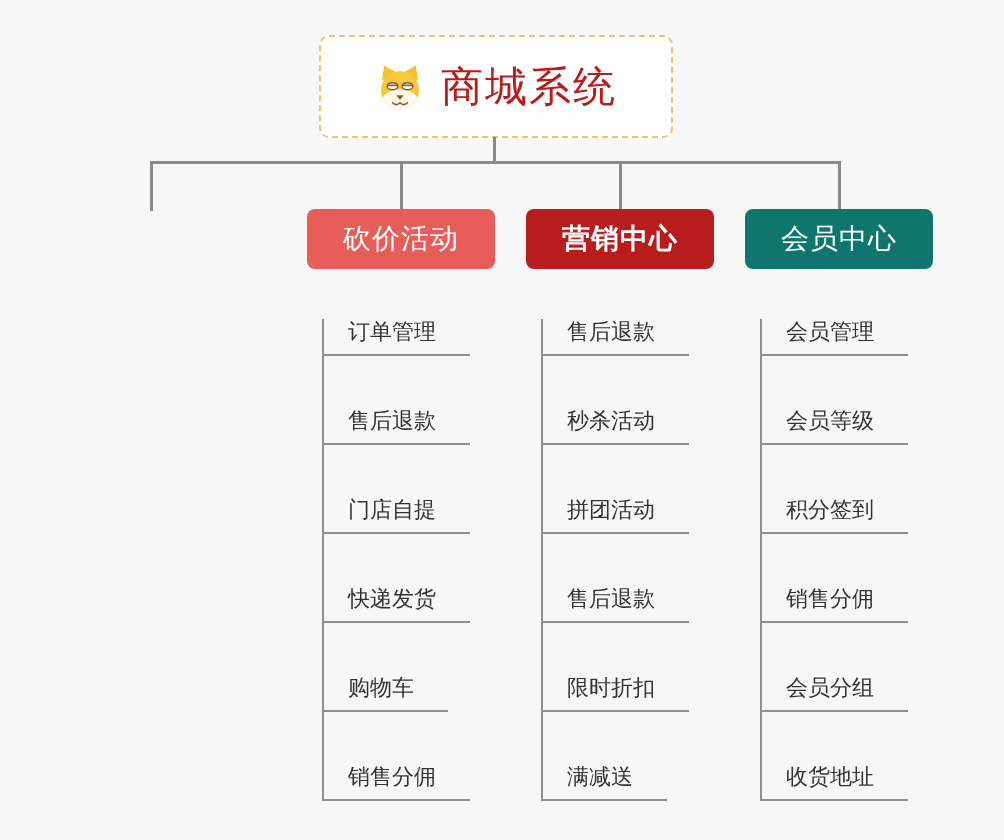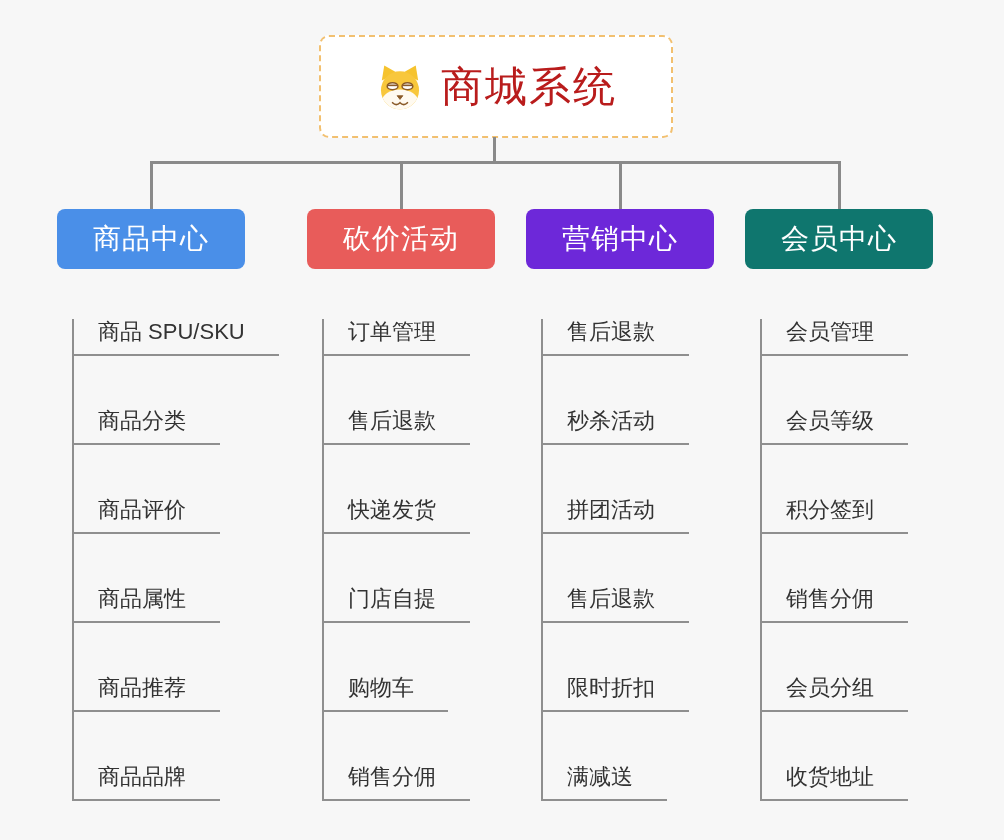--- a/index.html
+++ b/index.html
@@ -74,46 +74,35 @@
     <span class="root-title" style="color: #b91c1c;">商城系统</span>
   </div>
 
   <div class="conn conn-stub"></div>
   <div class="conn conn-h"></div>
   <div class="conn conn-drop d1"></div>
   <div class="conn conn-drop d2"></div>
   <div class="conn conn-drop d3"></div>
   <div class="conn conn-drop d4"></div>
 
-  <div class="branch-col c1">
-    <div class="branch-header" style="background: rgb(74, 143, 232);">商品中心</div>
-    <div class="children">
-      <div class="child">商品 SPU/SKU</div>
-      <div class="child">商品分类</div>
-      <div class="child">商品评价</div>
-      <div class="child">商品属性</div>
-      <div class="child">商品推荐</div>
-      <div class="child">商品品牌</div>
-    </div>
-  </div>
 
   <div class="branch-col c2">
     <div class="branch-header" style="background: rgb(232, 92, 90);">砍价活动</div>
     <div class="children">
       <div class="child">订单管理</div>
       <div class="child">售后退款</div>
+      <div class="child">门店自提</div>
       <div class="child">快递发货</div>
-      <div class="child">门店自提</div>
       <div class="child">购物车</div>
       <div class="child">销售分佣</div>
     </div>
   </div>
 
   <div class="branch-col c3">
-    <div class="branch-header" style="background: #6d28d9;">营销中心</div>
+    <div class="branch-header" style="background: #b91c1c; font-weight: bold;">营销中心</div>
     <div class="children">
       <div class="child">售后退款</div>
       <div class="child">秒杀活动</div>
       <div class="child">拼团活动</div>
       <div class="child">售后退款</div>
       <div class="child">限时折扣</div>
       <div class="child">满减送</div>
     </div>
   </div>
 

